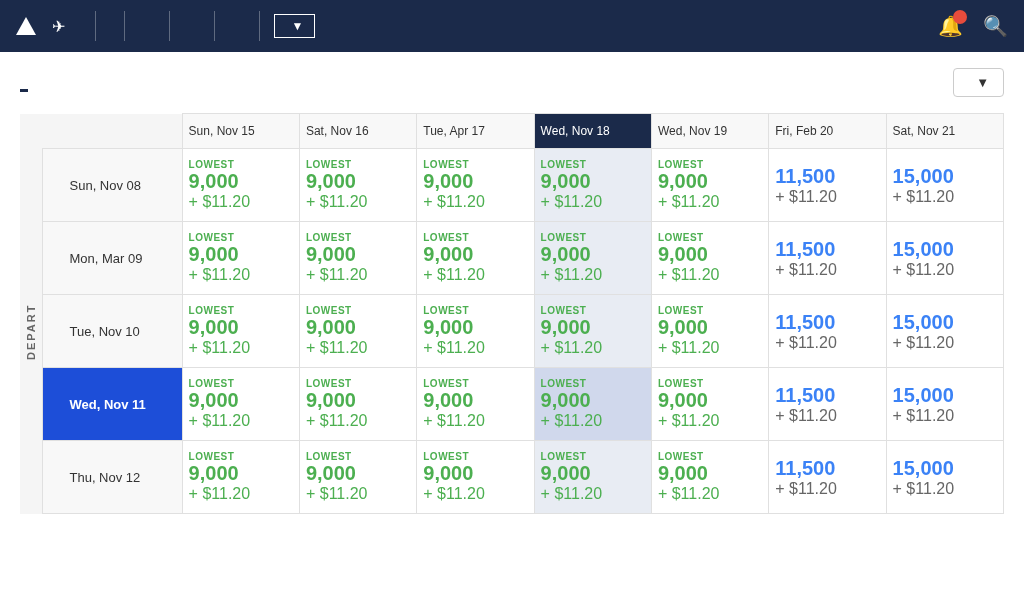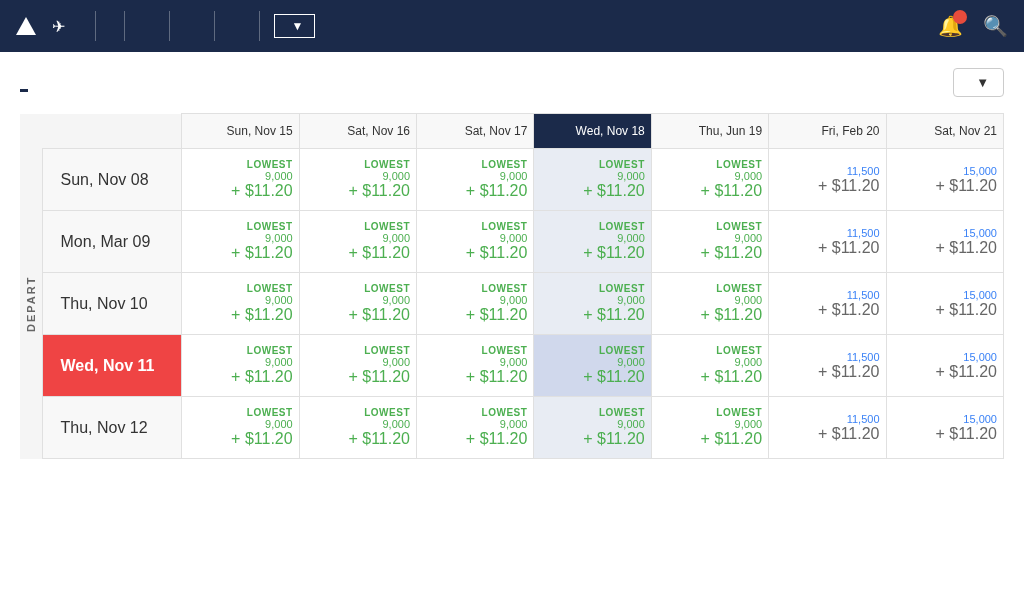--- a/index.html
+++ b/index.html
@@ -167,55 +167,55 @@
       font-weight: bold;
       color: #666;
       letter-spacing: 2px;
       padding: 4px;
       width: 22px;
       background: #f5f5f5;
     }
 
     .col-header {
       background: #f8f8f8;
-      text-align: right;
+      text-align: left;
       padding: 10px 6px;
       font-size: 12px;
       color: #333;
       font-weight: normal;
       border: 1px solid #e0e0e0;
     }
     .col-header.highlighted {
       background: #1b2a4a;
       color: white;
       font-weight: normal;
     }
     .col-header.empty-header {
       background: #f5f5f5;
       border: none;
     }
 
     .row-header {
-      padding: 10px 18px;
-      font-size: 16px;
+      padding: 10px 27px;
+      font-size: 13px;
       color: #333;
       text-align: left;
       border: 1px solid #e0e0e0;
       background: #f8f8f8;
       white-space: nowrap;
       min-width: 90px;
     }
     .row-header.highlighted {
-      background: #ef4444;
+      background: #1d4ed8;
       color: white;
       font-weight: bold;
     }
 
     .cell {
-      text-align: right;
+      text-align: left;
       padding: 10px 6px;
       border: 1px solid #e0e0e0;
       background: white;
       vertical-align: middle;
       min-width: 110px;
       margin-top: 8px;
     }
     .cell.highlighted-col {
       background: #e8ecf3;
     }
@@ -223,22 +223,22 @@
       background: #d0d8ec;
     }
     .cell-lowest {
       font-size: 10px;
       color: #4caf50;
       font-weight: bold;
       text-transform: uppercase;
       letter-spacing: 0.5px;
     }
     .cell-miles {
-      font-size: 11px;
-      font-weight: normal;
+      font-size: 20px;
+      font-weight: bold;
       color: #4caf50;
     }
     .cell-miles.dark {
       color: #3b82f6;
     }
     .cell-tax {
       font-size: 16px;
       color: #666;
     }
     .cell-tax.green {
@@ -303,23 +303,23 @@
   <div class="return-label"></div>
 
   <div class="calendar-container">
     <table class="cal-table">
       <thead>
         <tr>
           <th class="col-header empty-header" rowspan="1" style="width:22px;background:#f5f5f5;border:none;"></th>
           <th class="col-header empty-header" style="background:#f5f5f5;border:none;min-width:90px;"></th>
           <th class="col-header" id="col-0">Sun, Nov 15</th>
           <th class="col-header" id="col-1">Sat, Nov 16</th>
-          <th class="col-header" id="col-2">Sat, Nov 17</th>
+          <th class="col-header" id="col-2">Tue, Apr 17</th>
           <th class="col-header highlighted" id="col-3">Wed, Nov 18</th>
-          <th class="col-header" id="col-4">Thu, Jun 19</th>
+          <th class="col-header" id="col-4">Wed, Nov 19</th>
           <th class="col-header" id="col-5">Fri, Feb 20</th>
           <th class="col-header" id="col-6">Sat, Nov 21</th>
         </tr>
       </thead>
       <tbody id="calendar-body">
       <tr>
             <td class="depart-label-cell" rowspan="5">DEPART</td>
             <td class="row-header">Sun, Nov 08</td>
             <td class="cell">
               <div class="cell-lowest">LOWEST</div>
@@ -385,21 +385,21 @@
             <td class="cell">
               <div class="cell-miles dark">11,500</div>
               <div class="cell-tax">+ $11.20</div>
             </td>
             <td class="cell">
               <div class="cell-miles dark">15,000</div>
               <div class="cell-tax">+ $11.20</div>
             </td>
           </tr>
           <tr>
-            <td class="row-header">Thu, Nov 10</td>
+            <td class="row-header">Tue, Nov 10</td>
             <td class="cell">
               <div class="cell-lowest">LOWEST</div>
               <div class="cell-miles">9,000</div>
               <div class="cell-tax green">+ $11.20</div>
             </td>
             <td class="cell">
               <div class="cell-lowest">LOWEST</div>
               <div class="cell-miles">9,000</div>
               <div class="cell-tax green">+ $11.20</div>
             </td>

